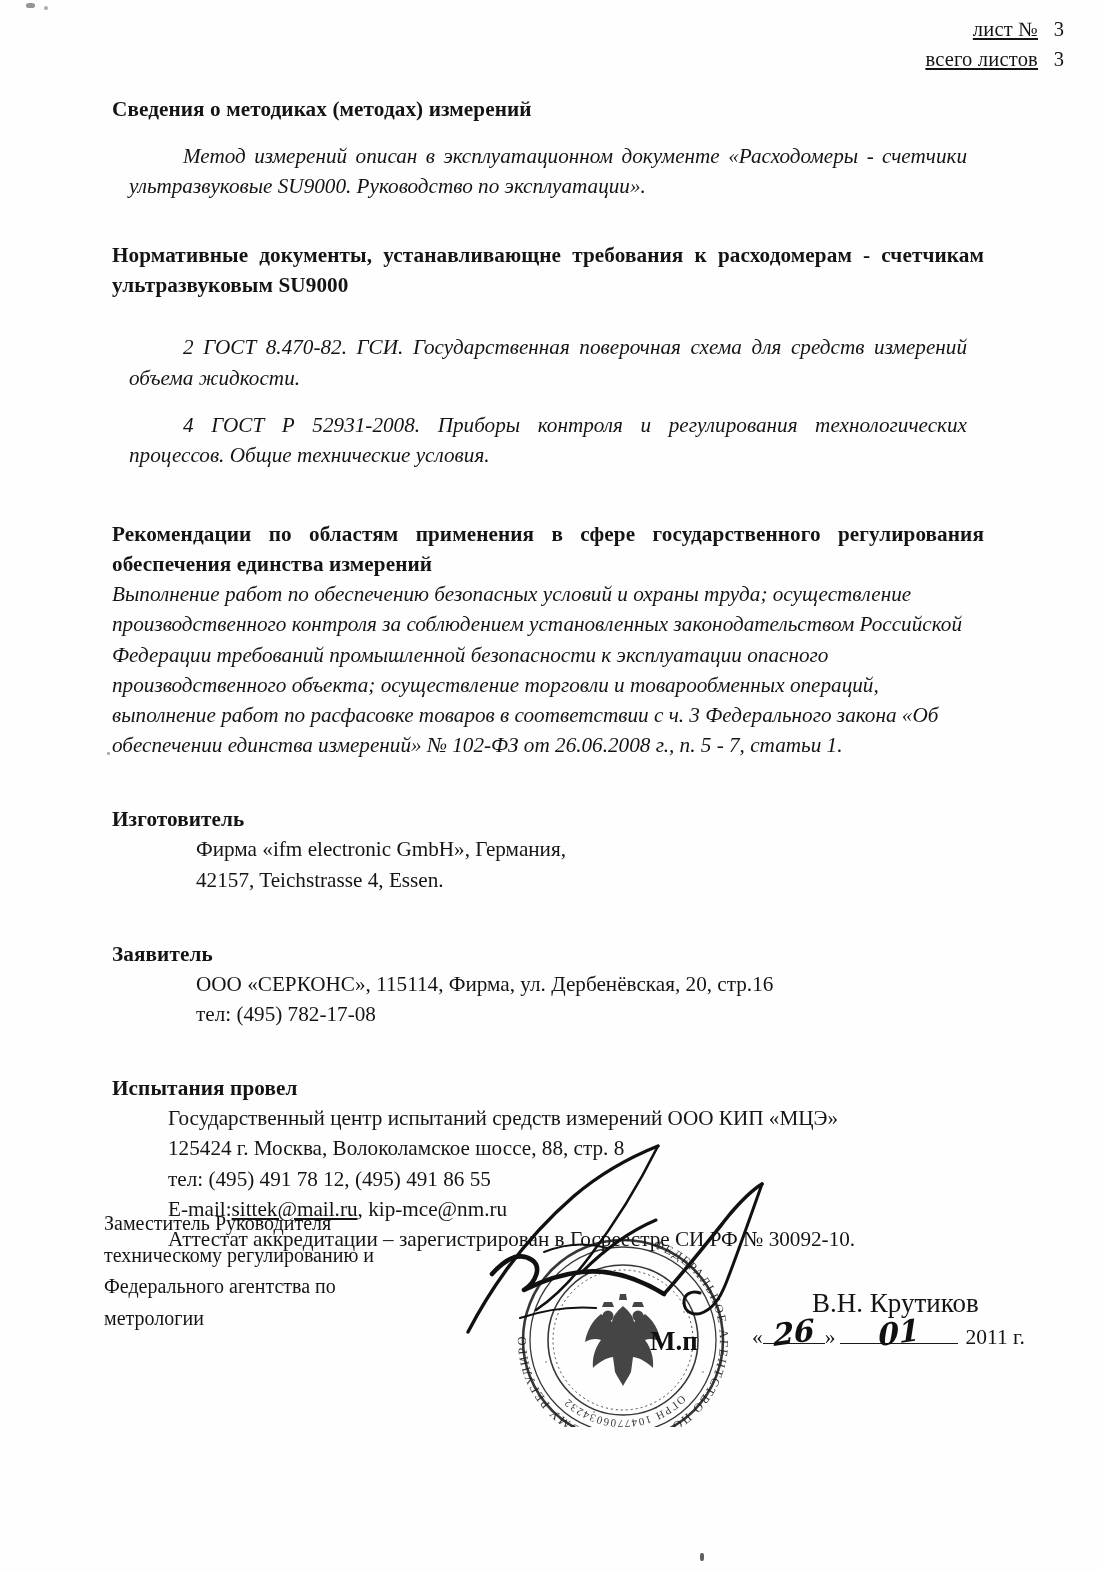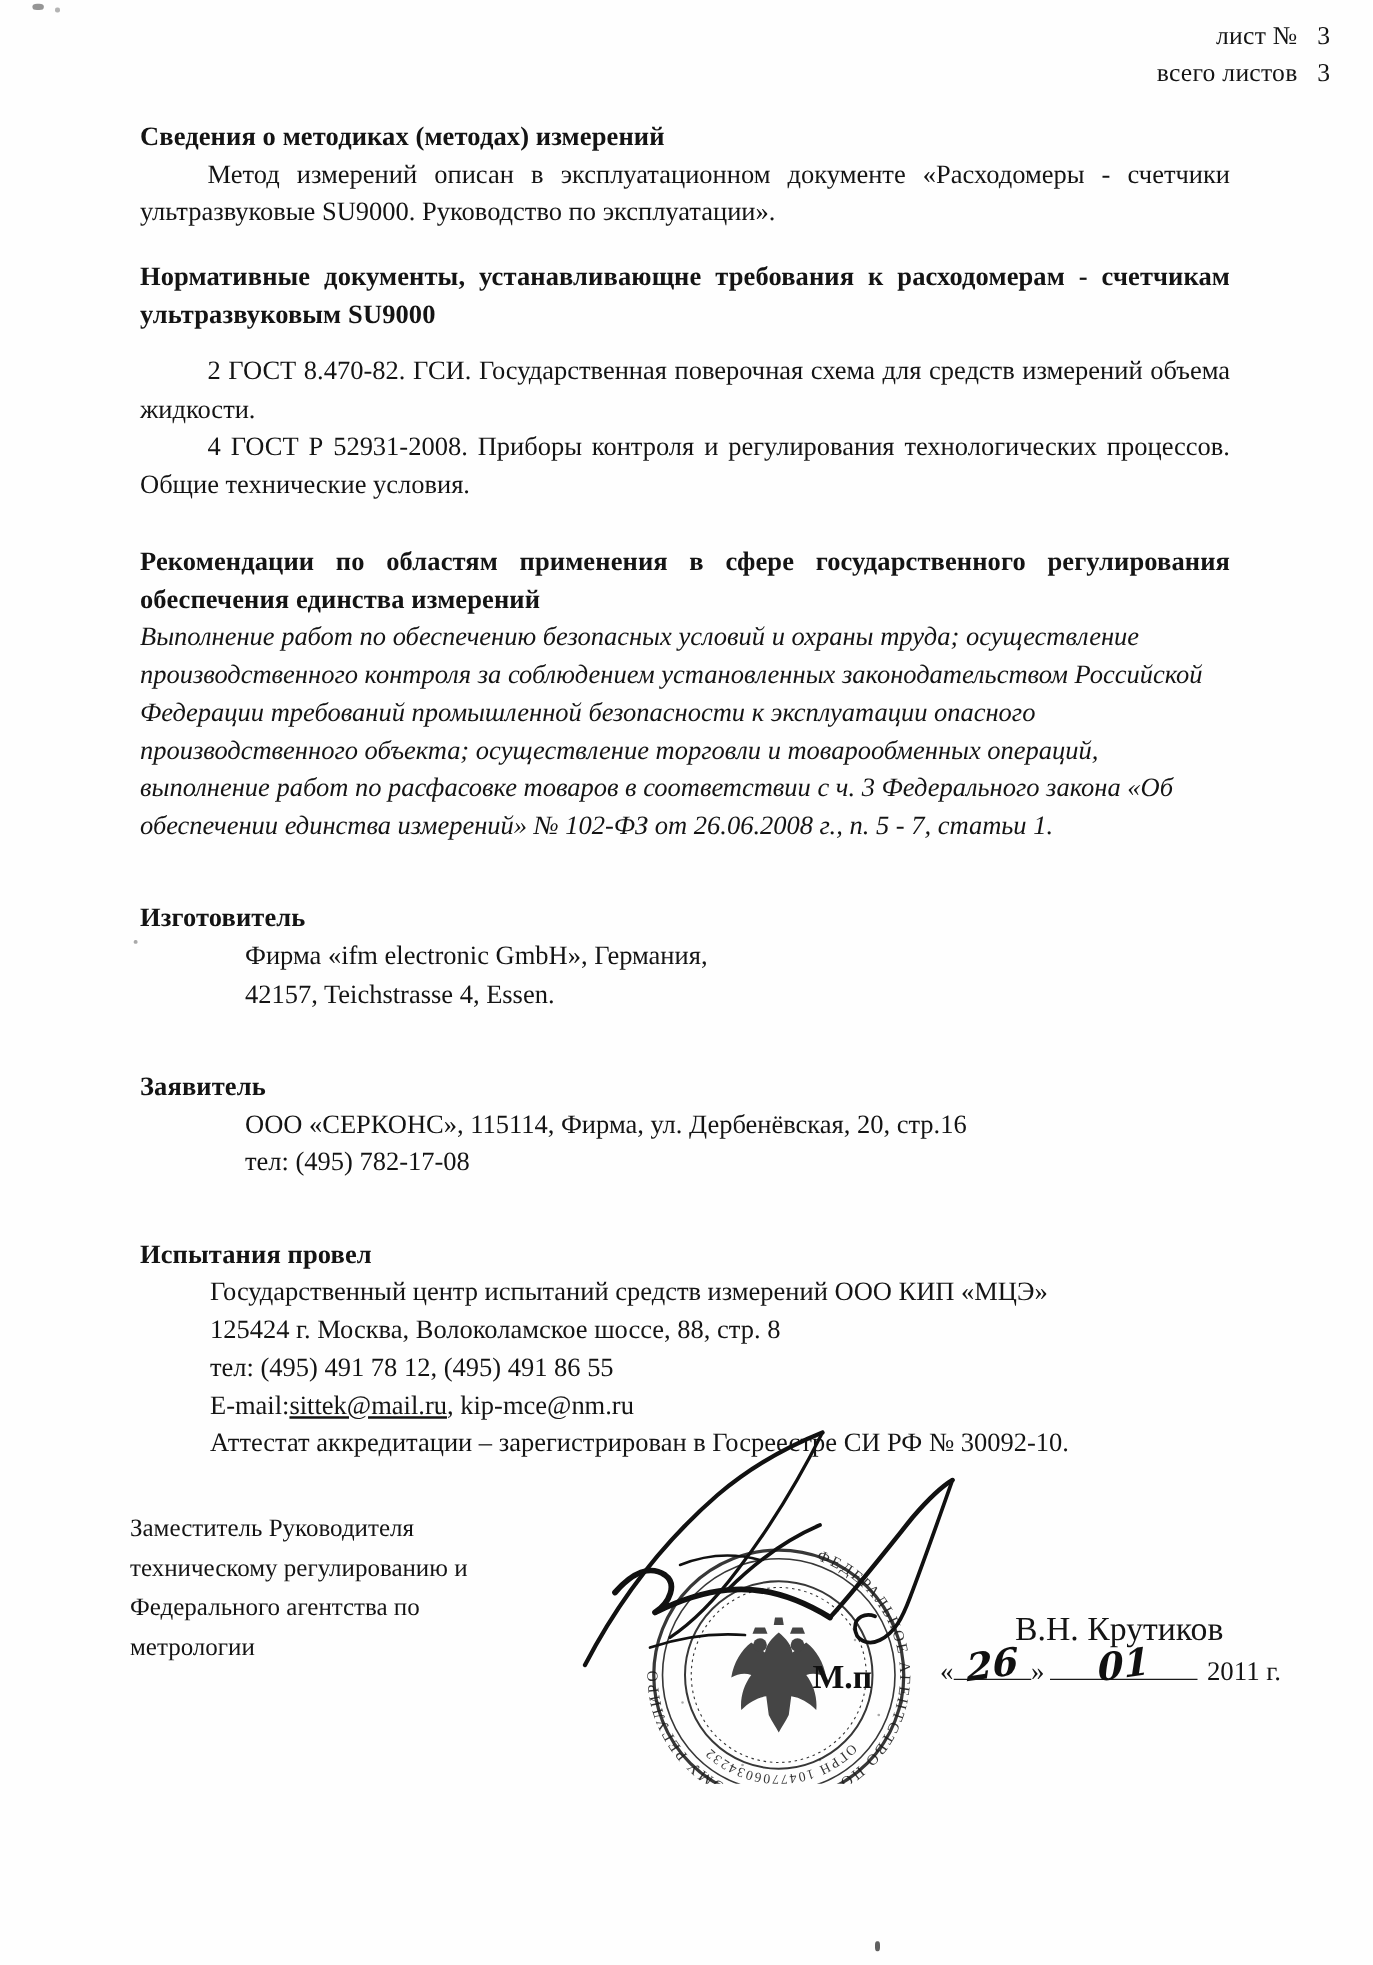--- a/index.html
+++ b/index.html
@@ -36,21 +36,21 @@
   
   .sheet-header {
     position: absolute;
     right: 18px;
     top: 14px;
     text-align: right;
     font-size: 20.5px;
     line-height: 30px;
     letter-spacing: .2px;
   }
-  .sheet-header .row { white-space: pre; }
+  .sheet-header .row { white-space: pre; text-decoration: underline; }
   .sheet-header .num { display: inline-block; width: 42px; text-align: center; }
 
   
   .content {
     position: absolute;
     left: 112px;
     top: 94px;
     width: 872px;
     font-size: 21.2px;
     line-height: 30.2px;
@@ -61,24 +61,25 @@
     font-weight: bold;
     margin: 0;
     line-height: 30px;
     letter-spacing: .1px;
   }
   h2.sec-head.justify {
     text-align: justify;
     text-align-last: left;
   }
   p.para {
-    margin: 0;
+    margin: 17px;
     text-align: justify;
     text-indent: 54px;
     hyphens: manual;
+    font-style: italic;
   }
   p.block {
     margin: 0;
     text-align: justify;
     text-indent: 0;
     font-style: italic;
   }
   p.block.last { text-align: left; }
 
   .gap-sm { height: 15px; }

